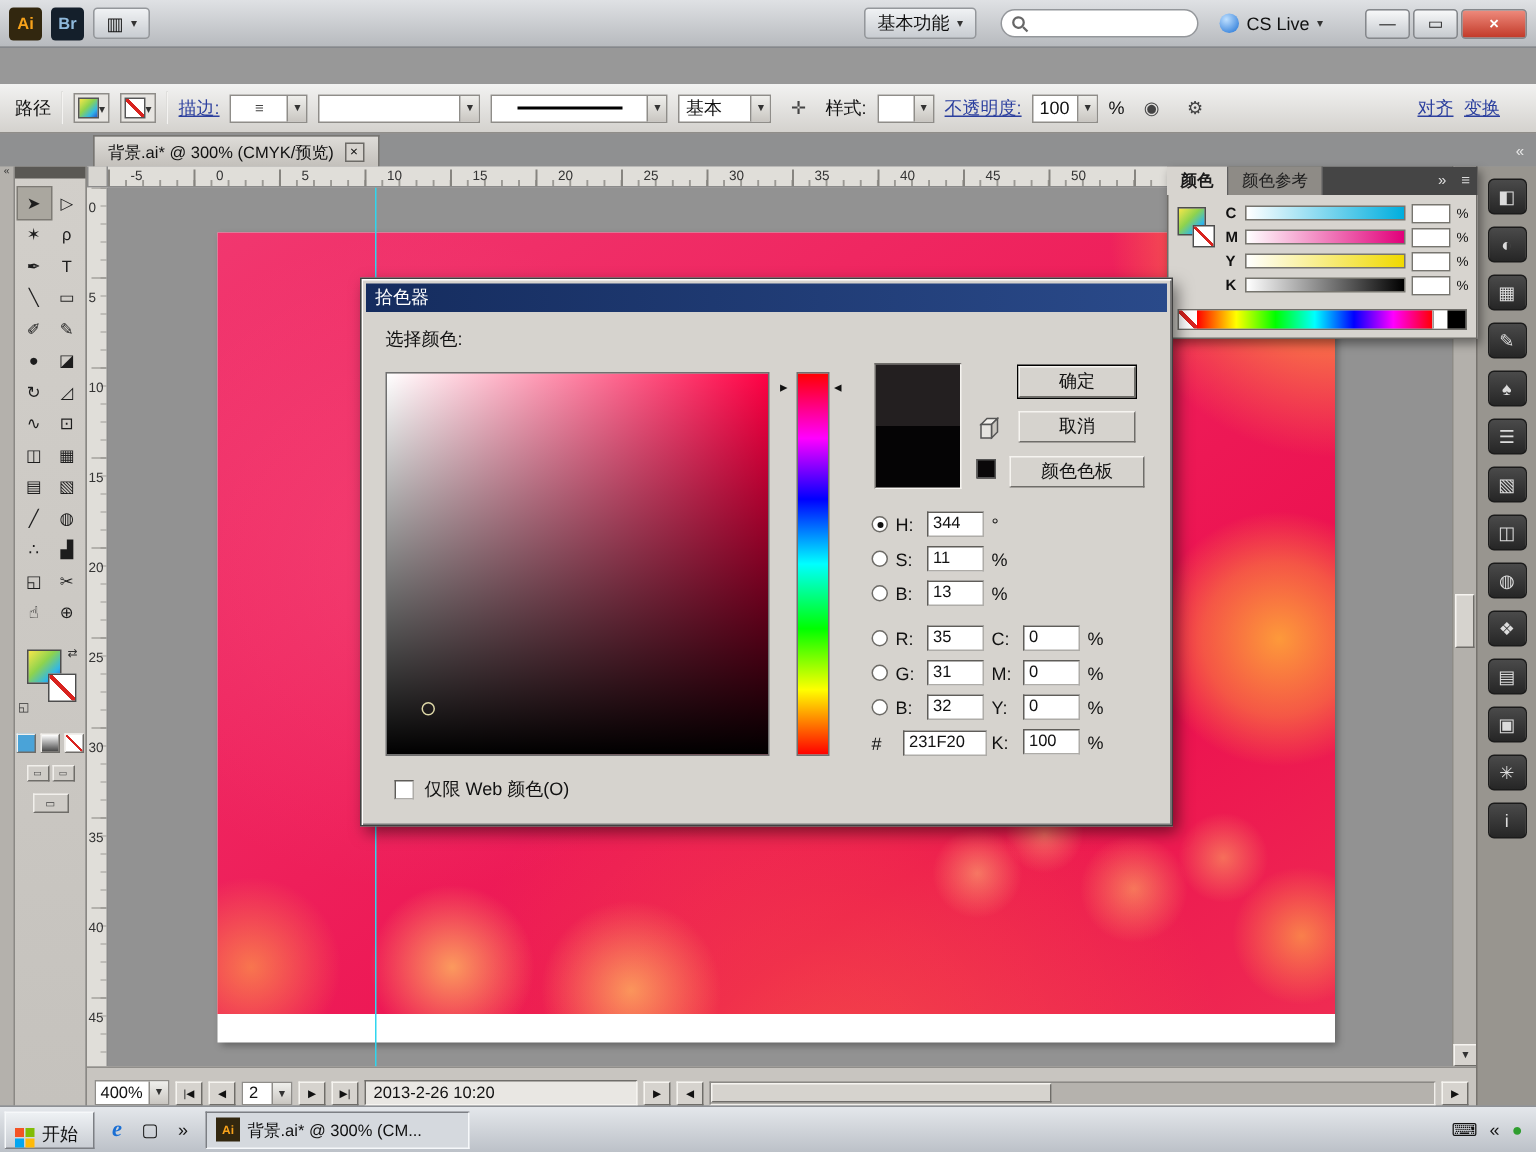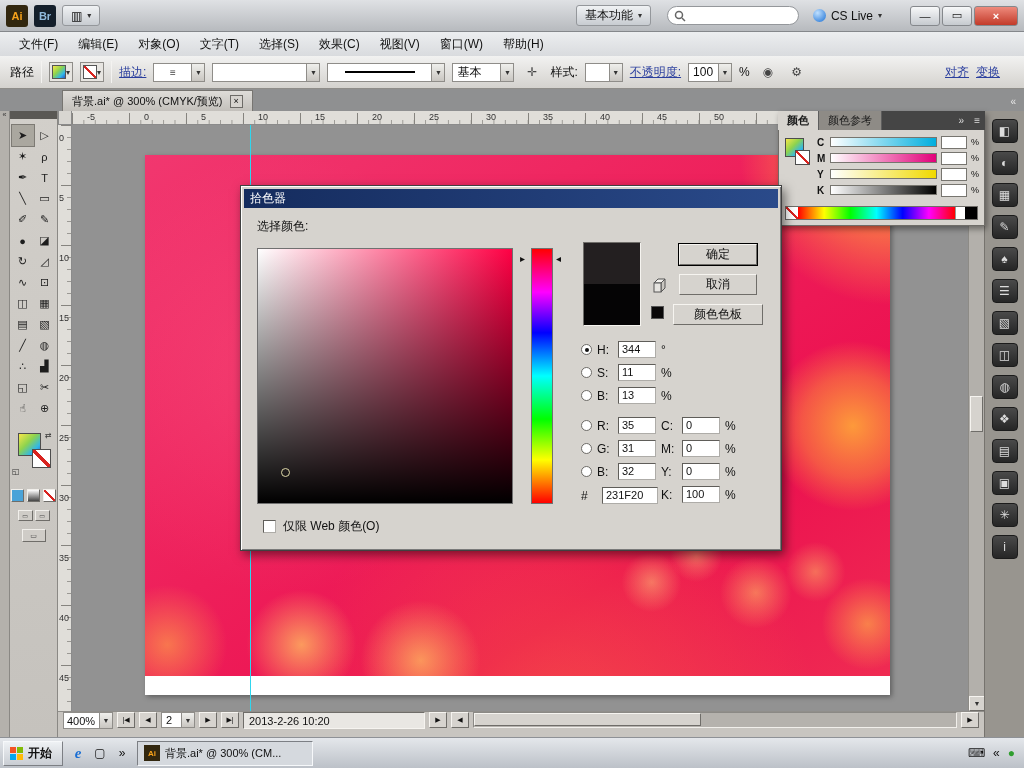--- a/index.html
+++ b/index.html
@@ -84,21 +84,21 @@
 radial-gradient(circle 60px at 3% 94%,rgba(255,176,72,.6),rgba(255,176,72,0) 100%),
 radial-gradient(circle 260px at 55% 108%,rgba(255,150,60,.35),rgba(255,150,60,0) 100%),
 radial-gradient(circle 220px at 18% 42%,rgba(255,120,150,.25),rgba(255,120,150,0) 100%),
 linear-gradient(145deg,#f1376f 0%,#ee1f5a 45%,#ec1150 72%,#ef2b52 100%)}
 #guide-line{position:absolute;left:178px;top:0;width:1px;height:586px;background:#2fd6ee;z-index:2}
 
 #vscroll{position:absolute;left:968px;top:0;width:16px;height:600px;background:#b3b0ab;border-left:1px solid #8d8b86}
 .sc-btn{width:16px;height:15px;font-size:7px;color:#333;display:flex;align-items:center;justify-content:center}
 #vthumb{position:absolute;left:1px;top:285px;width:13px;height:36px}
 
-#statusrow{position:absolute;left:58px;top:600px;width:926px;height:26px;background:#c8c5c0;border-top:1px solid #908e8a;display:flex;align-items:flex-start;padding:0 5px;gap:4px;font-size:11px}
+#statusrow{position:absolute;left:58px;top:600px;width:926px;height:26px;background:#c8c5c0;border-top:1px solid #908e8a;display:flex;align-items:flex-end;padding:0 5px;gap:4px;font-size:11px}
 .nav-btn{width:18px;height:16px;display:flex;align-items:center;justify-content:center;font-size:7px}
 #hscroll{flex:1;height:16px;position:relative;background:#b5b2ad;border:1px solid;border-color:#8b8985 #f1efeb #f1efeb #8b8985}
 #hthumb{position:absolute;left:0;top:0;height:13px;width:47%}
 
 #color-panel{position:absolute;left:778px;top:0;width:207px;height:115px;z-index:5;box-shadow:2px 3px 6px rgba(0,0,0,.4)}
 #cp-header{height:19px;background:#454545;display:flex;align-items:stretch}
 #cp-header .tab{padding:2px 9px;font-size:11px;background:#8e8b86;color:#1c1c1c;border-right:1px solid #5e5e5e;display:flex;align-items:center}
 #cp-header .tab.on{background:#d7d4cf;font-weight:bold}
 #cp-header .hicon{color:#ddd;font-size:10px;padding:0 5px;display:flex;align-items:center}
 #cp-body{height:96px;background:#d7d4cf;border:1px solid #6f6d69;border-top:none;padding:4px 5px 4px 4px;position:relative}
@@ -148,21 +148,21 @@
 .tbox{width:38px;height:17px;background:#fff;border:1px solid;border-color:#5f5d59 #aeaca8 #aeaca8 #5f5d59;font-size:11px;padding:1px 3px;line-height:13px}
 #hsb-list{position:absolute;left:340px;top:152px}
 #rgb-list{position:absolute;left:340px;top:228px}
 #cmyk-list{position:absolute;left:420px;top:228px}
 #hex-row{position:absolute;left:340px;top:298px;display:flex;align-items:center;gap:5px;font-size:12px;height:23px}
 #hex-row .tbox{width:56px}
 #web-only-row{position:absolute;left:22px;top:332px;display:flex;align-items:center;gap:7px;font-size:12px}
 #web-checkbox{width:13px;height:13px;background:#fff;border:1px solid;border-color:#5f5d59 #aeaca8 #aeaca8 #5f5d59}
 
 #taskbar{position:absolute;left:0;top:737px;width:1024px;height:31px;background:linear-gradient(#e4e7eb,#bcc1c8);border-top:1px solid #8e9196;display:flex;align-items:center;padding:0 3px;gap:5px}
-#start-btn{height:25px;display:flex;align-items:center;gap:5px;padding:0 10px 0 6px;border:1px solid;border-color:#f6f8fa #7c7f84 #7c7f84 #f6f8fa;background:linear-gradient(#eef1f4,#c9cdd3);font-weight:bold;font-size:12px}
+#start-btn{height:25px;display:flex;align-items:flex-end;gap:5px;padding:0 10px 0 6px;border:1px solid;border-color:#f6f8fa #7c7f84 #7c7f84 #f6f8fa;background:linear-gradient(#eef1f4,#c9cdd3);font-weight:normal;font-size:12px}
 .flag{display:grid;grid-template-columns:6px 6px;grid-template-rows:6px 6px;gap:1px}
 .flag i{display:block}
 .ql{width:20px;height:20px;display:flex;align-items:center;justify-content:center;font-size:12px}
 #task-item{height:25px;width:176px;display:flex;align-items:center;gap:5px;padding:0 6px;border:1px solid;border-color:#7c7f84 #f6f8fa #f6f8fa #7c7f84;background:#d5d9de;font-size:11px;white-space:nowrap;overflow:hidden}
 #task-ai{width:16px;height:16px;background:#32270f;color:#f7a21b;font-size:8px;font-weight:bold;display:flex;align-items:center;justify-content:center;flex:none}
 #tray{margin-left:auto;display:flex;align-items:center;gap:8px;padding-right:6px;font-size:12px}
 </style>
 </head>
 <body>
 
@@ -191,31 +191,20 @@
       <span>CS Live</span>
       <span class="caret">▾</span>
     </div>
     <div id="win-controls">
       <div class="wc">—</div>
       <div class="wc">▭</div>
       <div class="wc close">×</div>
     </div>
   </div>
 
-  <div id="menubar">
-      <span class="menu-item">文件(F)</span>
-      <span class="menu-item">编辑(E)</span>
-      <span class="menu-item">对象(O)</span>
-      <span class="menu-item">文字(T)</span>
-      <span class="menu-item">选择(S)</span>
-      <span class="menu-item">效果(C)</span>
-      <span class="menu-item">视图(V)</span>
-      <span class="menu-item">窗口(W)</span>
-      <span class="menu-item">帮助(H)</span>
-    </div>
 
   <div id="optionsbar">
     <span>路径</span>
     <span class="sep"></span>
     <div class="swatch-combo">
       <span class="mini-sw grad-sw"></span>
       <span class="caret">▾</span>
     </div>
     <div class="swatch-combo">
       <span class="mini-sw none-sw"></span>

